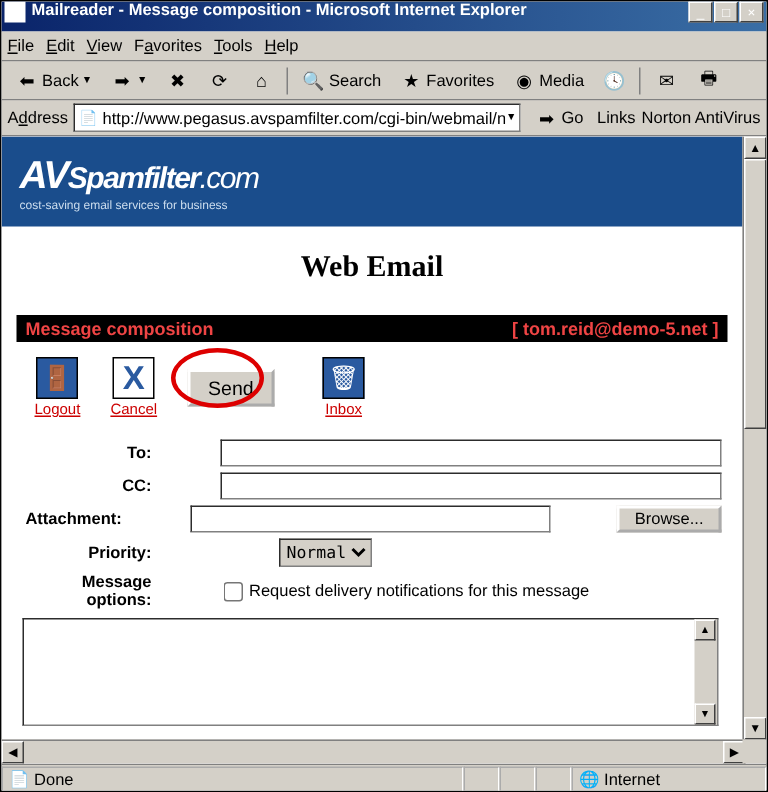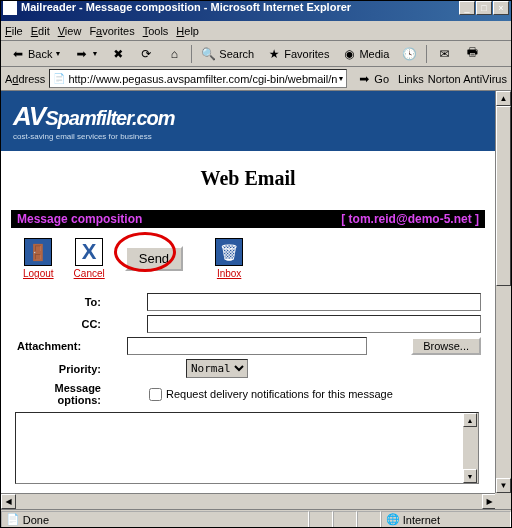--- a/index.html
+++ b/index.html
@@ -38,21 +38,21 @@
   .scroll-corner { position:absolute; right:0; bottom:0; width:16px; height:16px; background:#d4d0c8;}
   
   .page { padding: 0; width: 494px; }
   .banner { background: #1a4d8c; color: #fff; padding: 10px 12px; }
   .banner-logo { font-size: 20px; font-weight: bold; font-style: italic; letter-spacing: -1px; }
   .banner-av { font-size: 26px; }
   .banner-tag { font-size: 8px; color: #cde; }
   
   .page-title { text-align: center; font-size: 20px; font-weight: bold; font-family: "Times New Roman", serif; margin: 16px 0 20px; }
   
-  .section-header { background: #000; color: #d946ef; font-weight: bold; font-size: 12px; padding: 2px 6px; display: flex; justify-content: space-between; margin: 0 10px; }
+  .section-header { background: #000; color: #ef4444; font-weight: bold; font-size: 12px; padding: 2px 6px; display: flex; justify-content: space-between; margin: 0 10px; }
   
   .action-row { display: flex; gap: 20px; padding: 10px 22px; align-items: center; }
   .action-item { display: flex; flex-direction: column; align-items: center; gap: 2px; }
   .action-icon { width: 28px; height: 28px; border: 1px solid #000; display: flex; align-items: center; justify-content: center; font-size: 16px; background: #d0e0ef; }
   .action-icon.blue { background: #2a5aa0; color: #fff; }
   .action-label { color: #c00; font-size: 10px; text-decoration: underline; cursor: pointer; }
   .send-btn { padding: 3px 12px; background: #d4d0c8; border: 2px outset #fff; font-size: 13px; cursor: pointer; }
   .red-circle { position: absolute; border: 3px solid #d00; border-radius: 50%; width: 62px; height: 40px; pointer-events: none; }
   
   .form-area { margin: 4px 14px; }
@@ -151,21 +151,21 @@
       <span>Go</span>
     </div>
   <span>Links</span>
   <span>Norton AntiVirus</span>
 </div>
 
 <div class="content">
   <div class="page">
     <div class="banner">
       <div class="banner-logo">
-        <span class="banner-av">AV</span><span>Spamfilter</span><span style="font-weight:bold">.com</span>
+        <span class="banner-av">AV</span><span>Spamfilter</span><span style="font-weight:normal">.com</span>
       </div>
       <div class="banner-tag">cost-saving email services for business</div>
     </div>
 
     <div class="page-title">Web Email</div>
 
     <div class="section-header">
       <span>Message composition</span>
       <span>[ tom.reid@demo-5.net ]</span>
     </div>

